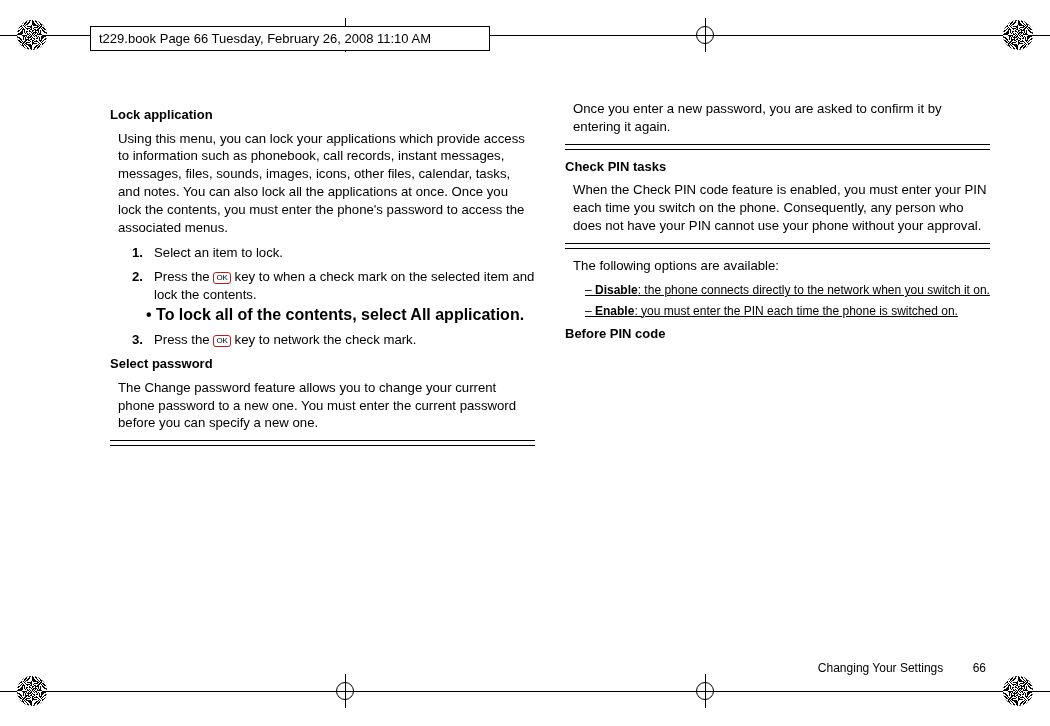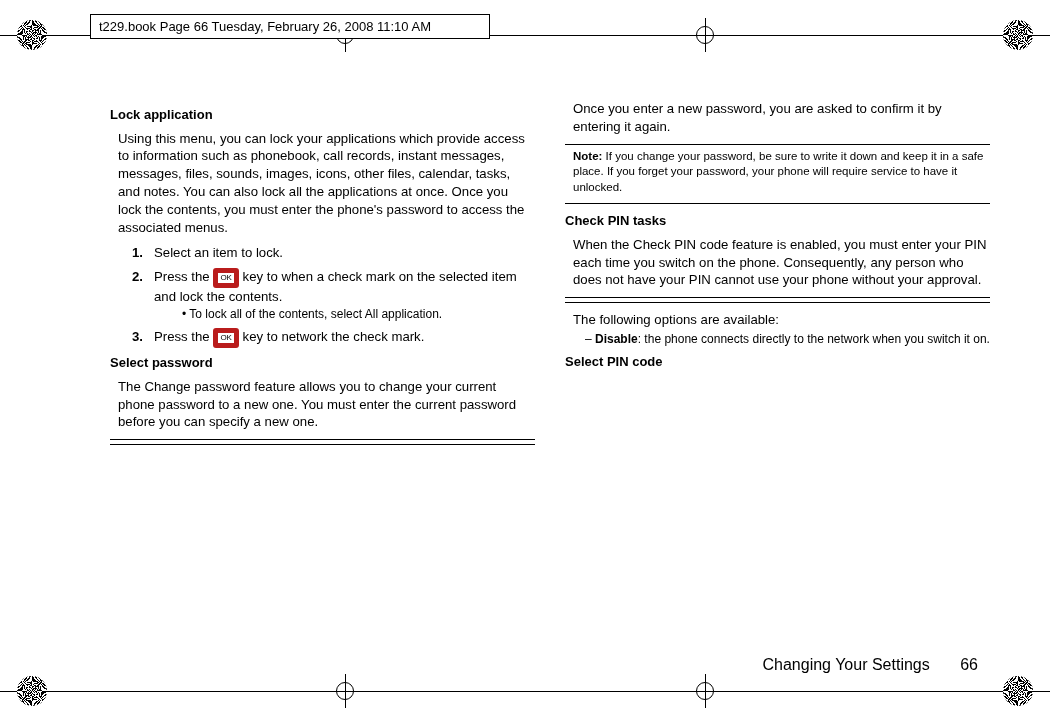--- a/index.html
+++ b/index.html
@@ -40,61 +40,61 @@
   }
   .pinwheel {
     width: 30px; height: 30px; border-radius: 50%;
     background: repeating-conic-gradient(#000 0deg 3deg, #fff 3deg 6deg);
   }
   .side-marks { position: absolute; top: 0; bottom: 0; width: 40px; display:flex; flex-direction:column; align-items:center; justify-content:space-between; padding: 20px 0; }
   .side-marks.left { left: 12px; }
   .side-marks.right { right: 12px; }
   .header-box {
     position: absolute;
-    top: 14px;
+    top: 26px;
     left: 90px;
     right: 560px;
     border: 1px solid #000;
     padding: 4px 8px;
     font-size: 13px;
     background: #fff;
   }
   .page {
     position: absolute;
     top: 100px;
     left: 110px;
     right: 60px;
     bottom: 80px;
     display: flex;
     gap: 30px;
   }
   .col { flex: 1; font-size: 13.2px; line-height: 1.35; }
   .h3 { font-weight: bold; font-size: 13px; margin: 6px 0 6px 0; }
   .p { margin: 0 0 8px 8px; }
   .ol { margin-left: 22px; }
-  .bullet { margin-left: 72px; font-size: 12px; margin-bottom: 6px; }
+  .bullet { margin-left: 36px; font-size: 16px; margin-bottom: 6px; font-weight: bold; }
   .bullet::before { content: "• "; }
   .note-sep { border-top: 1px solid #000; margin-top: 4px; }
   .note-sep.bottom { margin-bottom: 8px; }
   .note { font-size: 11.5px; padding: 4px 0 4px 8px; }
   .note b { font-weight: bold; }
   .okkey {
     display: inline-block;
-    border: 5px solid #b91c1c;
+    border: 1px solid #b91c1c;
     border-radius: 3px;
     font-size: 8px;
     padding: 0 2px;
     line-height: 10px;
     vertical-align: 1px;
     font-family: Arial, sans-serif;
   }
   .opts { margin-left: 20px; font-size: 12px; }
-  .opts li { list-style:none; text-indent:-10px; margin-left:10px; margin-bottom:4px; }
+  .opts li { list-style:none; text-indent:-10px; margin-left:10px; margin-bottom:4px;text-decoration:underline; }
   .opts li::before { content: "– "; }
-  .footer { position: absolute; right: 12px; bottom: -30px; font-size: 16px; }
+  .footer { position: absolute; right: 4px; bottom: -30px; font-size: 12px; }
   .footer .pg { margin-left: 26px; }
   .li-row { display:flex; }
   .li-row .num { flex:0 0 22px; font-weight:bold; }
   .li-row .txt { flex:1; }
   .col .indent { margin-left:8px; }
 </style>
 </head>
 <body>
 
 <div class="crop-mark top">
@@ -167,38 +167,35 @@
     <div class="p indent">The Change password feature allows you to change your current phone password to a new one. You must enter the current password before you can specify a new one.</div>
 
     <div class="note-sep"></div>
     <div class="note-sep bottom"></div>
   </div>
 
   <div class="col" style="position:relative;">
     <div class="p indent">Once you enter a new password, you are asked to confirm it by entering it again.</div>
 
     <div class="note-sep"></div>
-    <div class="note">
-      <b>Note:</b>
-      <span>If you change your password, be sure to write it down and keep it in a safe place. If you forget your password, your phone will require service to have it unlocked.</span>
-    </div>
     <div class="note-sep bottom"></div>
 
     <div class="h3">Check PIN tasks</div>
     <div class="p indent">When the Check PIN code feature is enabled, you must enter your PIN each time you switch on the phone. Consequently, any person who does not have your PIN cannot use your phone without your approval.</div>
 
     <div class="note-sep"></div>
     <div class="note-sep bottom"></div>
 
-    <div class="p indent" style="margin-bottom:2px">The following options are available:</div>
+    <div class="p indent" style="margin-bottom:8px">The following options are available:</div>
     <ul class="opts">
       <li><b>Disable</b><span>: the phone connects directly to the network when you switch it on.</span></li>
+      <li><b>Enable</b><span>: you must enter the PIN each time the phone is switched on.</span></li>
     </ul>
 
-    <div class="h3">Select PIN code</div>
+    <div class="h3">Before PIN code</div>
 
     <div class="footer">
       <span>Changing Your Settings</span>
       <span class="pg">66</span>
     </div>
   </div>
 
 </div>
 
 </body></html>

